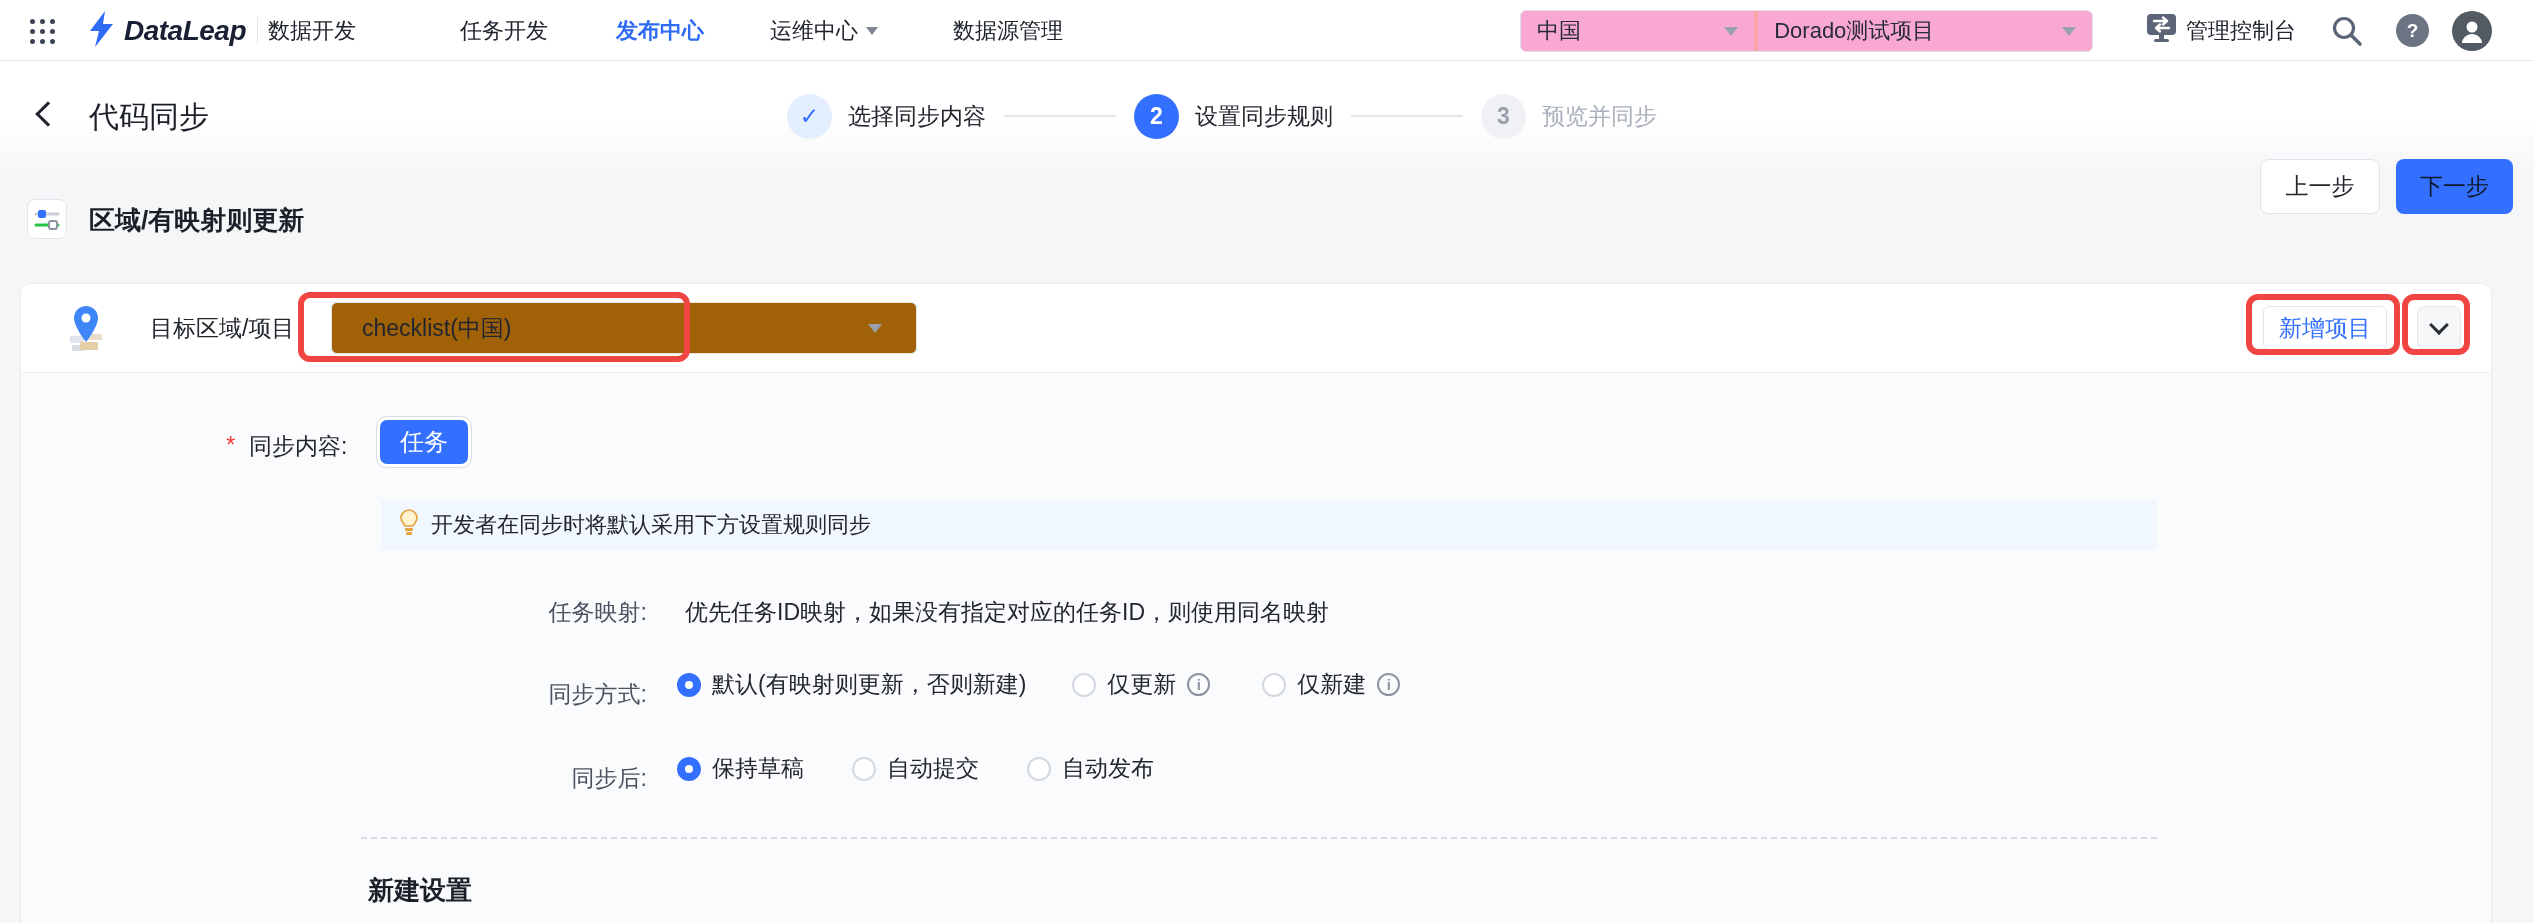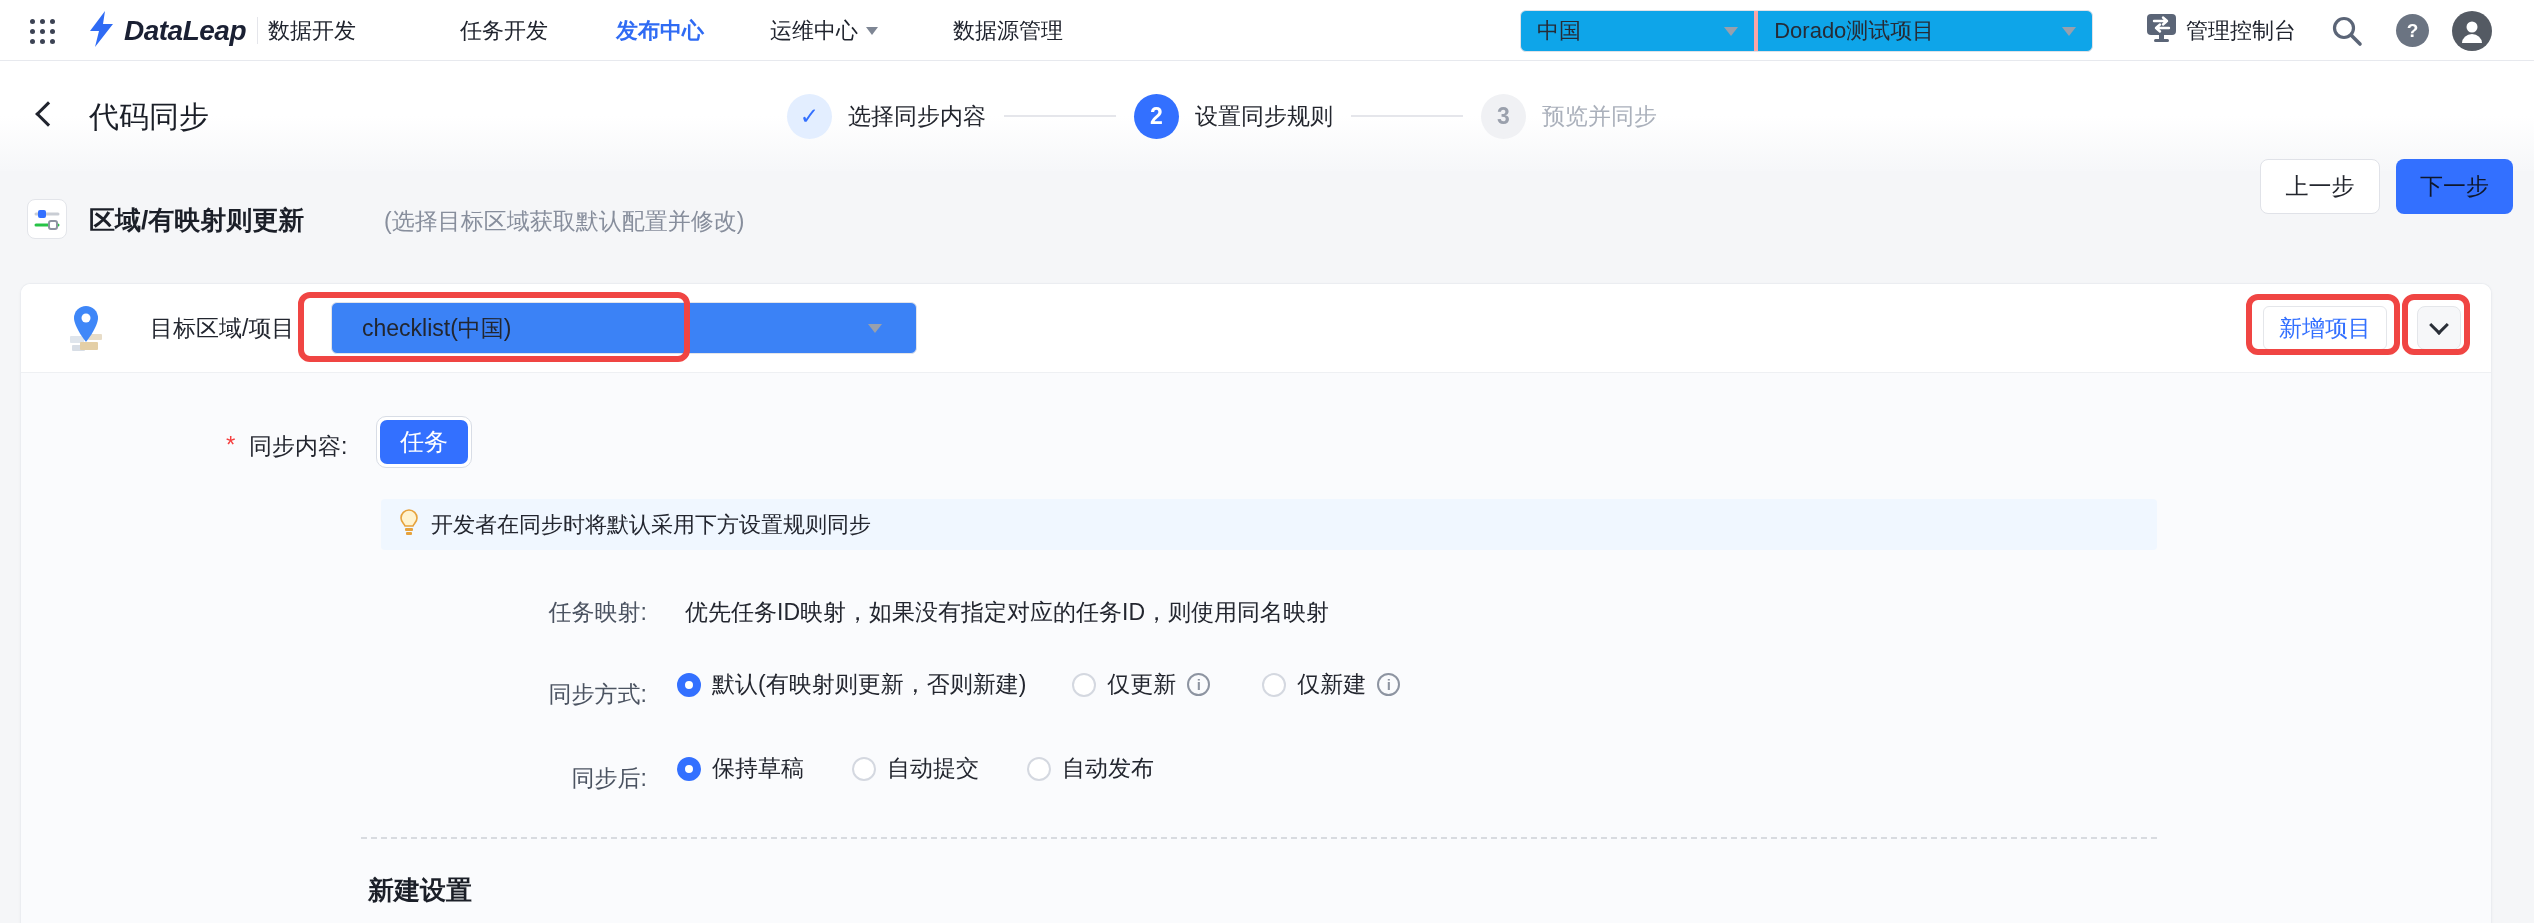--- a/index.html
+++ b/index.html
@@ -12,21 +12,21 @@
   .appgrid { position:absolute; left:30px; top:19px; width:26px; height:26px; display:grid; grid-template-columns:repeat(3,1fr); gap:4px; cursor:pointer; }
   .appgrid span { width:5px; height:5px; border-radius:50%; background:#3c4354; }
   .brand { position:absolute; left:88px; top:0; height:61px; display:flex; align-items:center; gap:9px; cursor:pointer; }
   .brand-word { font-size:28px; font-weight:800; font-style:italic; color:#1a2033; letter-spacing:-0.5px; }
   .nav-sep { position:absolute; left:257px; top:17px; width:1px; height:27px; background:#e5e6eb; }
   .nav-item { position:absolute; top:0; height:61px; display:flex; align-items:center; gap:8px; font-size:22px; color:#20242e; cursor:pointer; white-space:nowrap; }
   .nav-item.active { color:#2f6bf4; font-weight:700; }
   .caret-down { width:0; height:0; border-left:7px solid transparent; border-right:7px solid transparent; border-top:9px solid #98a0ad; }
   .caret-down.small { border-left-width:6px; border-right-width:6px; border-top-width:8px; border-top-color:#7e8694; }
 
-  .region-project { position:absolute; left:1520px; top:10px; width:573px; height:42px; border:1px solid #e0e2e8; border-radius:6px; background:#0ea5e9; display:flex; }
+  .region-project { position:absolute; left:1520px; top:10px; width:573px; height:42px; border:1px solid #e0e2e8; border-radius:6px; background:#f9a8d4; display:flex; }
   .rp-half { display:flex; align-items:center; justify-content:space-between; padding:0 16px; font-size:22px; color:#262b36; cursor:pointer; }
   .rp-half.first { width:234px; }
   .rp-half.second { width:339px; border-left:4px solid #fca5a5; }
 
   .console-entry { position:absolute; left:2146px; top:0; height:61px; display:flex; align-items:center; gap:9px; font-size:22px; color:#20242e; cursor:pointer; }
   .icon-btn { position:absolute; cursor:pointer; }
   .help-circle { width:33px; height:33px; border-radius:50%; background:#6b7482; color:#fff; font-size:19px; font-weight:700; display:flex; align-items:center; justify-content:center; }
   .avatar-circle { width:40px; height:40px; border-radius:50%; background:#545a63; display:flex; align-items:center; justify-content:center; }
 
   
@@ -52,21 +52,21 @@
   
   .section-head { position:absolute; top:171px; left:0; width:100%; height:95px; display:flex; align-items:center; }
   .section-icon { position:absolute; left:27px; top:28px; width:40px; height:40px; background:#fff; border:1px solid #e3e5ea; border-radius:8px; display:flex; align-items:center; justify-content:center; }
   .section-title { position:absolute; left:89px; font-size:26px; font-weight:700; color:#1b1f28; top:32px; }
   .section-sub { position:absolute; left:384px; top:35px; font-size:23px; color:#878e9c; }
 
   
   .panel { position:absolute; left:20px; top:283px; width:2472px; height:640px; background:#fff; border:1px solid #ebedf1; border-bottom:none; border-radius:10px 10px 0 0; box-shadow:0 1px 3px rgba(31,35,41,0.04); }
   .target-row { position:relative; height:88px; background:#fff; border-radius:10px 10px 0 0; }
   .target-label { position:absolute; left:129px; top:0; height:88px; display:flex; align-items:center; font-size:23px; color:#22262f; }
-  .select-box { position:absolute; left:310px; top:18px; width:586px; height:52px; background:#3b82f6; border:1px solid #e2e4e9; border-radius:6px; display:flex; align-items:center; padding:0 34px 0 30px; font-size:23px; color:#22262f; cursor:pointer; }
+  .select-box { position:absolute; left:310px; top:18px; width:586px; height:52px; background:#a16207; border:1px solid #e2e4e9; border-radius:6px; display:flex; align-items:center; padding:0 34px 0 30px; font-size:23px; color:#22262f; cursor:pointer; }
   .select-box .caret-down { position:absolute; right:34px; }
   .add-project-btn { position:absolute; left:2242px; top:22px; width:124px; height:44px; background:#fff; border:1px solid #e4e6ea; border-radius:6px; color:#3370ff; font-size:23px; display:flex; align-items:center; justify-content:center; cursor:pointer; }
   .collapse-btn { position:absolute; left:2396px; top:22px; width:44px; height:44px; background:#f6f7f9; border:1px solid #e4e6ea; border-radius:8px; display:flex; align-items:center; justify-content:center; cursor:pointer; }
   .chev-down { width:14px; height:14px; border-right:3px solid #2a2f38; border-bottom:3px solid #2a2f38; transform:rotate(45deg); margin-top:-6px; }
   .row-divider { position:absolute; left:0; top:88px; width:100%; height:1px; background:#eef0f3; }
 
   .panel-body { position:absolute; left:0; top:89px; width:100%; height:551px; background:#fafbfd; }
   .req-star { position:absolute; left:205px; top:58px; color:#f53f3f; font-size:24px; }
   .sync-content-label { position:absolute; left:228px; top:58px; font-size:23px; color:#23262f; }
   .seg-wrap { position:absolute; left:355px; top:43px; background:#fff; border:1px solid #d8dde6; border-radius:10px; padding:3px; cursor:pointer; }
@@ -208,21 +208,20 @@
   <div class="section-head">
     <div class="section-icon">
       <svg width="26" height="26" viewBox="0 0 26 26">
         <line x1="2" y1="8" x2="24" y2="8" stroke="#c9cdd4" stroke-width="3" stroke-linecap="round"></line>
         <rect x="4" y="4" width="8" height="8" rx="2" fill="#3370ff"></rect>
         <line x1="2" y1="19" x2="24" y2="19" stroke="#27c346" stroke-width="3" stroke-linecap="round"></line>
         <rect x="15" y="15" width="8" height="8" rx="2" fill="#fff" stroke="#8d94a1" stroke-width="2"></rect>
       </svg>
     </div>
     <div class="section-title">区域/有映射则更新</div>
-    <div class="section-sub">(选择目标区域获取默认配置并修改)</div>
   </div>
 
   <div class="panel">
 
     <div class="target-row">
       <div style="position:absolute; left:45px; top:20px;">
         <svg width="40" height="50" viewBox="0 0 40 50">
           <rect x="4" y="32" width="14" height="7" rx="1" fill="#dfe5ec"></rect>
           <rect x="22" y="30" width="14" height="6" rx="1" fill="#e8ddc8"></rect>
           <rect x="6" y="41" width="13" height="6" rx="1" fill="#d8dee6"></rect>

